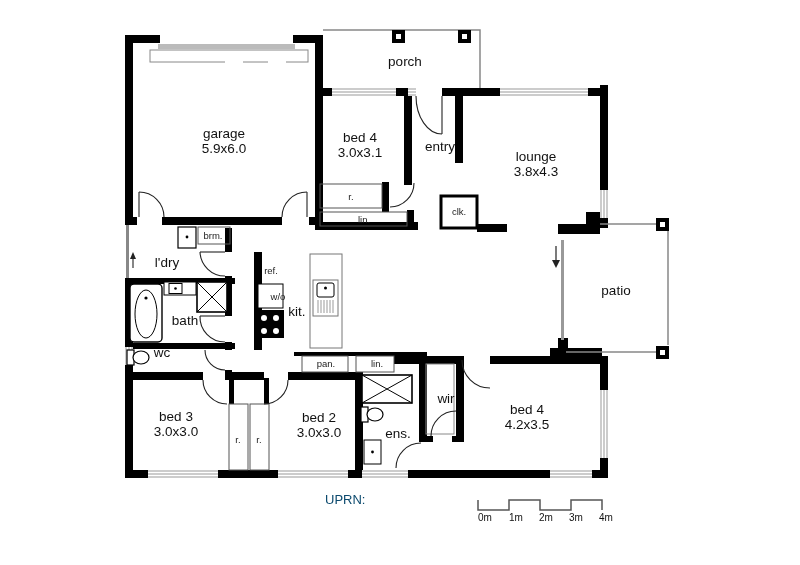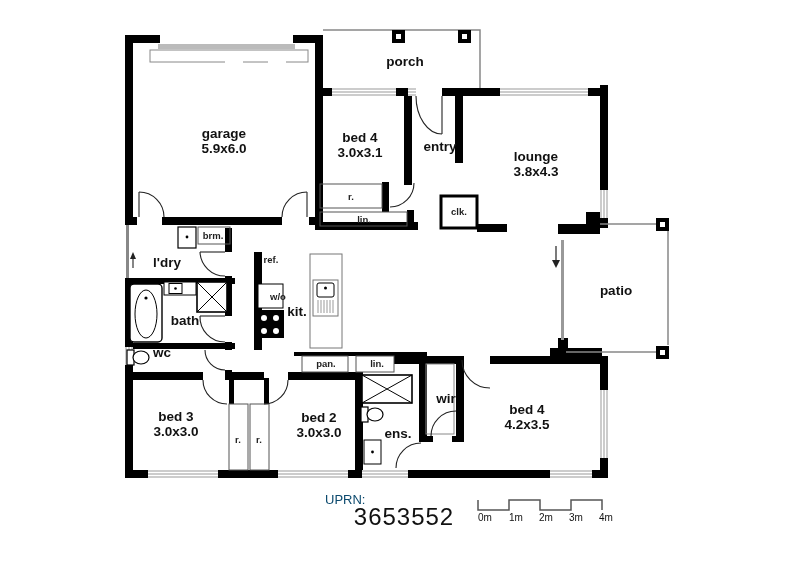--- a/index.html
+++ b/index.html
@@ -1,20 +1,20 @@
 <!DOCTYPE html>
 <html><head>
 <meta charset="utf-8">
 <style>
   html,body{margin:0;padding:0;background:#fff;}
   #stage{position:relative;width:800px;height:565px;background:#ffffff;overflow:hidden;
          font-family:"Liberation Sans",sans-serif;}
   #plan-svg{position:absolute;left:0;top:0;}
   .lbl{position:absolute;transform:translate(-50%,-50%);text-align:center;color:#111;
-       font-size:13.5px;line-height:15px;white-space:nowrap;font-weight:bold;}
+       font-size:13.5px;line-height:15px;white-space:nowrap;}
   .lbl .dims{display:block;}
   .lbl.small{font-size:9.5px;line-height:10px;color:#222;}
   .uprn-label{position:absolute;left:325px;top:492px;font-size:13px;color:#0c4a6e;}
   .uprn-value{position:absolute;left:404px;top:503px;transform:translateX(-50%);
               font-size:24px;color:#111;letter-spacing:1px;}
   .tick{position:absolute;transform:translateX(-50%);top:512px;font-size:10px;color:#111;}
 </style>
 </head>
 <body>
 
@@ -340,28 +340,27 @@
   <span class="name">wir</span>
 </div>
 <div class="lbl" style="left:527px;top:417px">
   <span class="name">bed 4</span><span class="dims">4.2x3.5</span>
 </div>
 
 <div class="lbl small" style="left:213px;top:236px">brm.</div>
 <div class="lbl small" style="left:351px;top:197px">r.</div>
 <div class="lbl small" style="left:364px;top:220px">lin.</div>
 <div class="lbl small" style="left:459px;top:212px">clk.</div>
-<div class="lbl small" style="left:271px;top:260px">ref.</div>
+<div class="lbl small" style="left:271px;top:271px">ref.</div>
 <div class="lbl small" style="left:278px;top:297px">w/o</div>
 <div class="lbl small" style="left:326px;top:364px">pan.</div>
 <div class="lbl small" style="left:377px;top:364px">lin.</div>
 <div class="lbl small" style="left:238px;top:440px">r.</div>
 <div class="lbl small" style="left:259px;top:440px">r.</div>
 
 <div class="uprn-label">UPRN:</div>
-<div class="uprn-value">3653552</div>
 <div class="tick" style="left:485px">0m</div>
 <div class="tick" style="left:516px">1m</div>
 <div class="tick" style="left:546px">2m</div>
 <div class="tick" style="left:576px">3m</div>
 <div class="tick" style="left:606px">4m</div>
 
 </div>
 
 </body></html>

